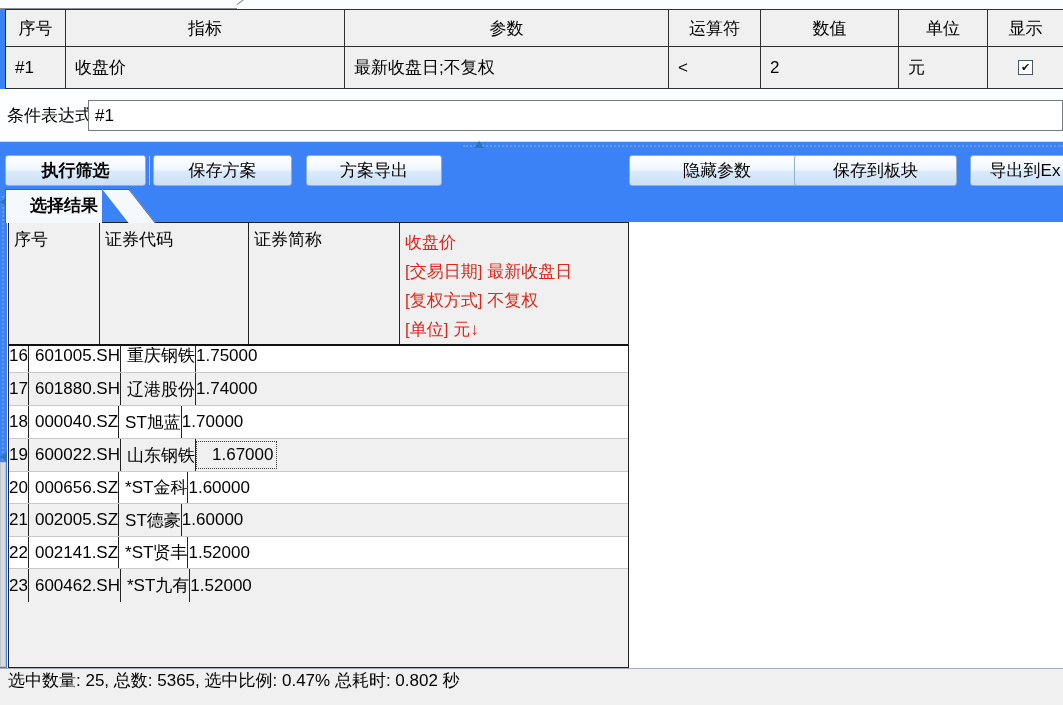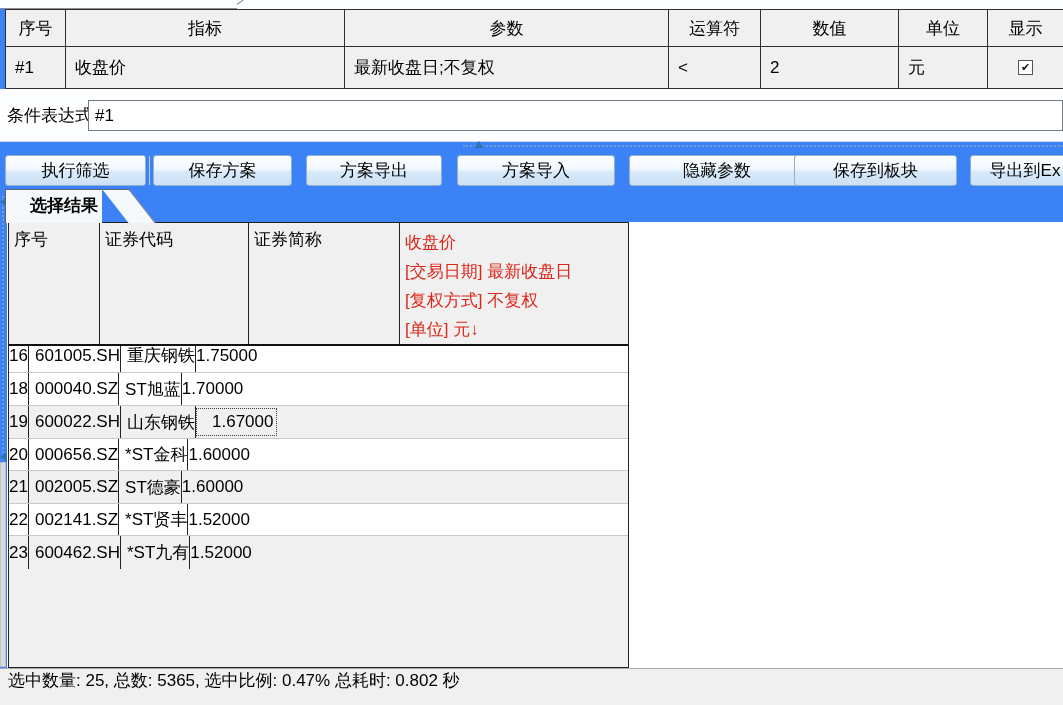--- a/index.html
+++ b/index.html
@@ -46,21 +46,21 @@
   .htri   { position:absolute; left:474px; top:141px; width:0; height:0;
             border-left:5px solid transparent; border-right:5px solid transparent;
             border-bottom:7px solid #2f74b8; }
 
   
   .btn { position:absolute; top:155px; height:31px; box-sizing:border-box;
          border:1px solid #8fb0cf; border-radius:3px;
          background:linear-gradient(#ffffff, #f0f7ff 45%, #d8e9fa 55%, #cce0f5);
          display:flex; align-items:center; justify-content:center;
          font-family:"Liberation Sans", sans-serif; font-size:17px; color:#000; padding:0; }
-  #btn-exec   { left:5px;   width:141px; font-weight:normal; }
+  #btn-exec   { left:5px;   width:141px; font-weight:bold; }
   #btn-save   { left:153px; width:139px; }
   #btn-export { left:306px; width:136px; }
   #btn-import { left:457px; width:158px; }
   #btn-hide   { left:629px; width:176px; }
   #btn-board  { left:794px; width:163px; }
   #btn-excel  { left:970px; width:110px; }
   .btn-sep { position:absolute; left:149px; top:156px; width:1px; height:29px; background:#c2cdd9; }
 
   
   .vdots { position:absolute; left:2px; top:196px; height:264px; width:0;
@@ -151,21 +151,20 @@
   <input class="expr-input" type="text" value="#1" style="">
 
   <div class="hline"></div>
   <div class="htrack"></div>
   <div class="htri"></div>
 
   <button class="btn" id="btn-exec">执行筛选</button>
   <div class="btn-sep"></div>
   <button class="btn" id="btn-save">保存方案</button>
   <button class="btn" id="btn-export">方案导出</button>
-  <button class="btn" id="btn-import">方案导入</button>
   <button class="btn" id="btn-hide">隐藏参数</button>
   <button class="btn" id="btn-board">保存到板块</button>
   <button class="btn" id="btn-excel">导出到Ex</button>
 
   <div class="vdots"></div>
   <div class="vtri vtri1"></div>
   <div class="vtri vtri2"></div>
   <div class="vbar"></div>
 
   <div class="tab"></div>
@@ -192,20 +191,26 @@
       <div class="td code vb">
           <span class="clip">601005.SH</span>
         </div>
       <div class="td name vb">
           <span class="clip">重庆钢铁</span>
         </div>
       <div class="td price">
           <span class="clip">1.75000</span>
         </div>
     </div>
+    <div class="tr bg-b h33">
+      <div class="td no vb">17</div>
+      <div class="td code vb">601880.SH</div>
+      <div class="td name vb">辽港股份</div>
+      <div class="td price">1.74000</div>
+    </div>
     <div class="tr bg-a h33">
       <div class="td no vb">18</div>
       <div class="td code vb">000040.SZ</div>
       <div class="td name vb">ST旭蓝</div>
       <div class="td price">1.70000</div>
     </div>
     <div class="tr bg-b h33">
       <div class="td no vb">19</div>
       <div class="td code vb">600022.SH</div>
       <div class="td name vb">山东钢铁</div>

